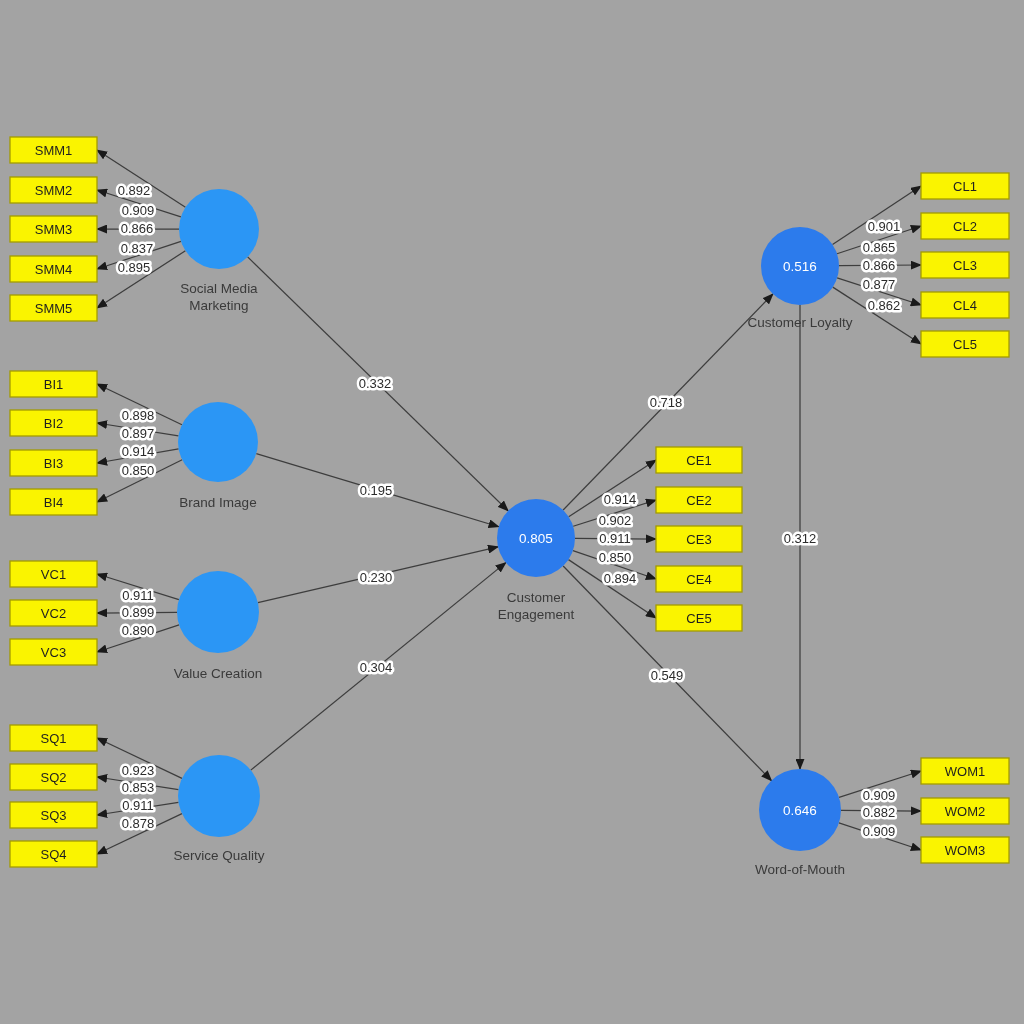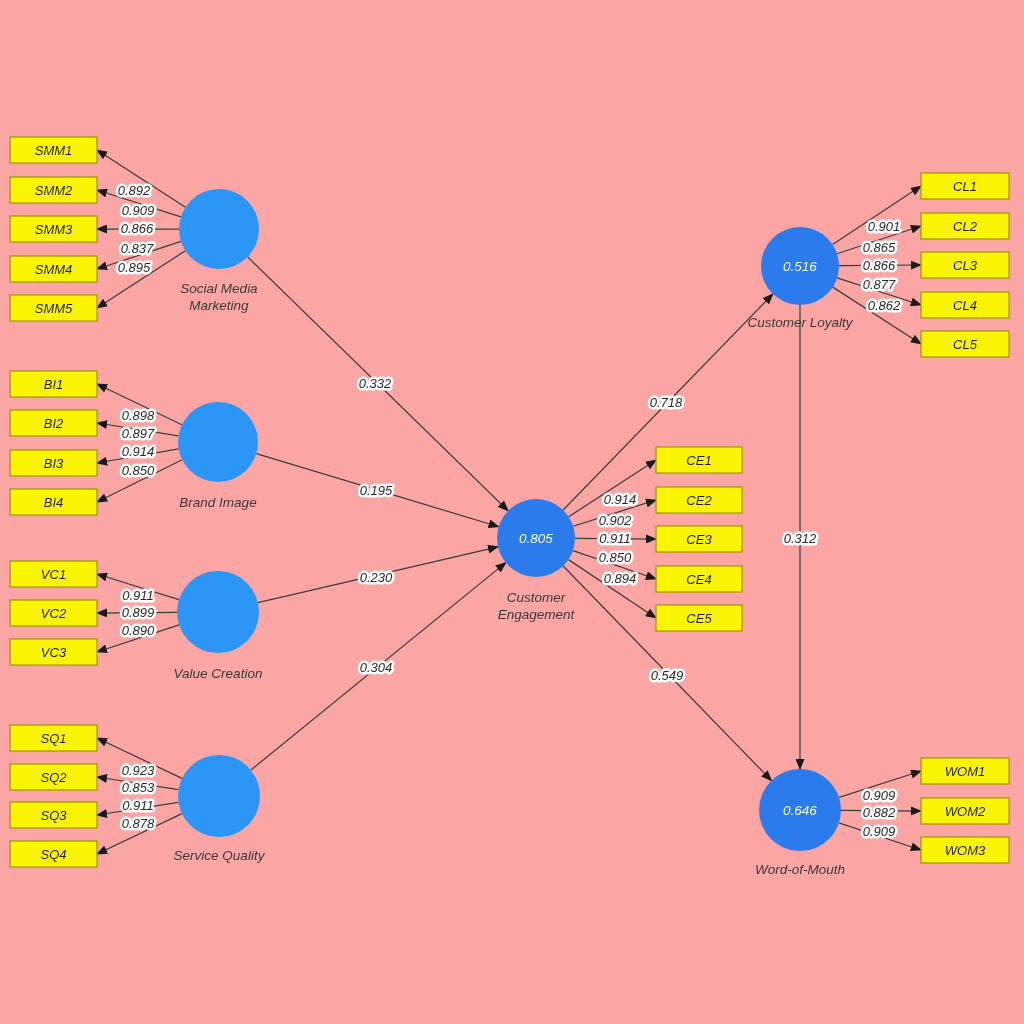--- a/index.html
+++ b/index.html
@@ -5,23 +5,22 @@
   html, body {
     margin: 0;
     padding: 0;
     background: #ffffff;
     font-family: "Liberation Sans", sans-serif;
   }
   .stage {
     position: relative;
     width: 1024px;
     height: 1024px;
-    background: #fca5a5;
+    background: #a3a3a3;
     overflow: hidden;
-    font-style: italic;
   }
   svg text {
     font-family: "Liberation Sans", sans-serif;
     user-select: none;
   }
   .construct-label {
     font-size: 13.5px;
     fill: #3a3a3a;
   }
   .indicator-label {

